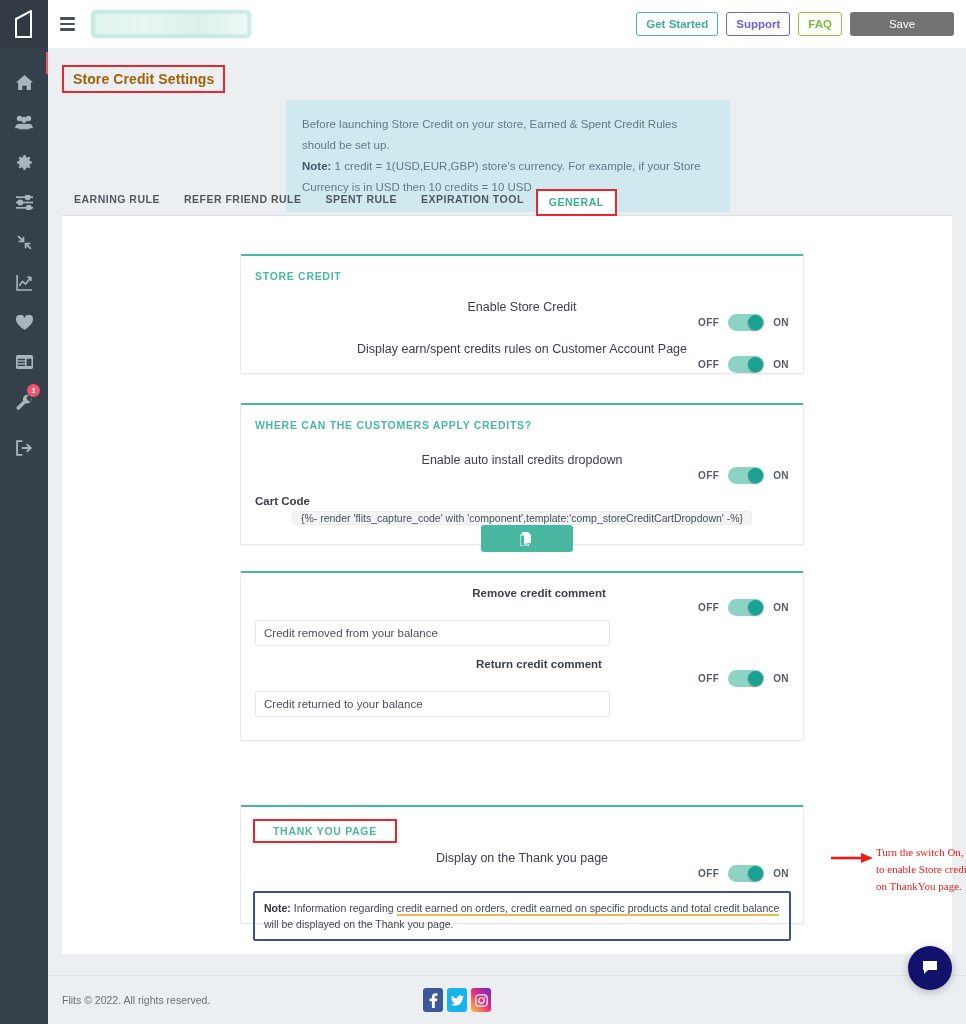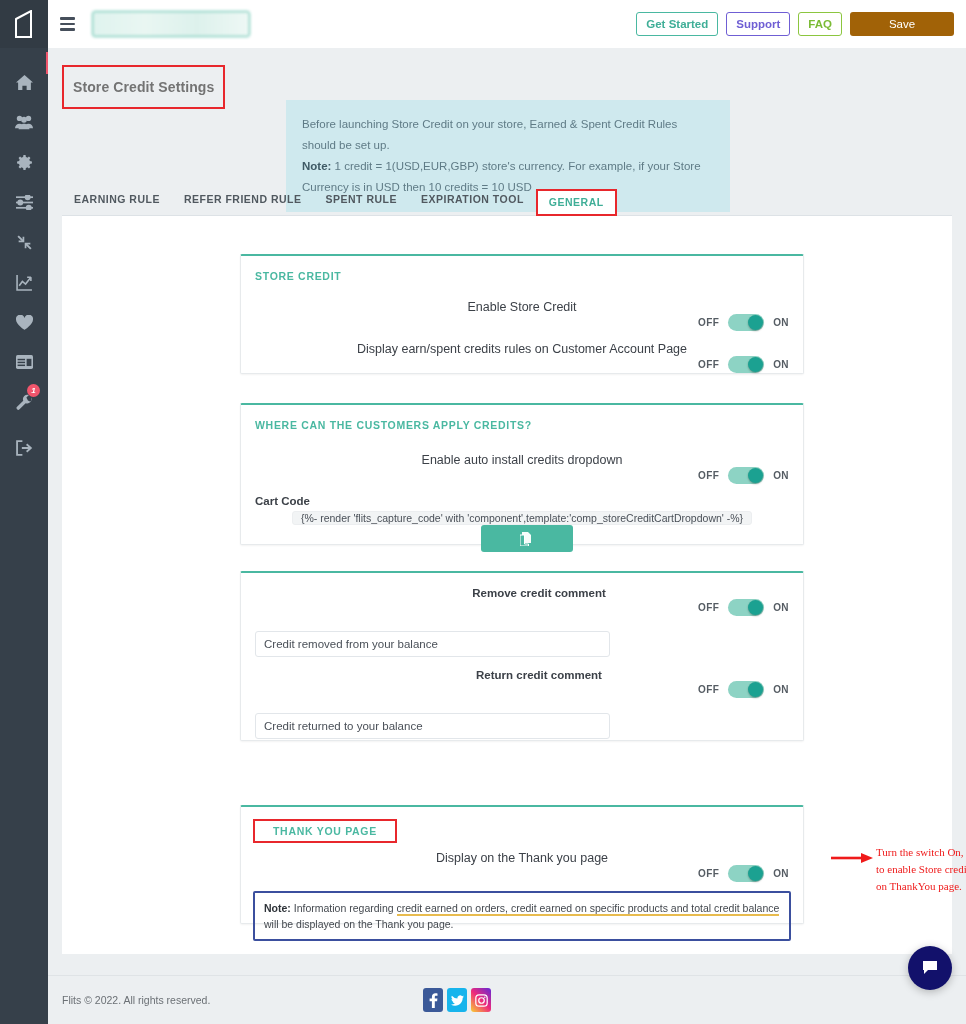--- a/index.html
+++ b/index.html
@@ -56,32 +56,32 @@
   #topbar-actions { margin-left: auto; display: flex; align-items: center; gap: 8px; }
   .tb-btn {
     height: 24px; border-radius: 3px; background: #fff; font-size: 11.5px;
     display: flex; align-items: center; justify-content: center;
     padding: 0 9px; cursor: pointer; font-weight: 600;
   }
   #btn-get-started { border: 1px solid #4ab8a1; color: #3fae97; }
   #btn-support { border: 1px solid #6f5ed4; color: #6f5ed4; }
   #btn-faq { border: 1px solid #8cc63f; color: #7bbb35; }
   #btn-save {
-    width: 104px; height: 24px; background: #a16207; color:#fff; border:none;
+    width: 104px; height: 24px; background: #737373; color:#fff; border:none;
     border-radius:3px; font-size: 11.5px; display:flex; align-items:center;
     justify-content:center; cursor:pointer;
   }
 
   
   #content { position: absolute; left: 48px; top: 48px; width: 918px; height: 976px; }
 
   #page-title-wrap { position:absolute; left:14px; top:17px; }
   #page-title {
-    border: 2px solid #e8272c; padding: 12px 9px; font-size: 14px;
-    font-weight: bold; color: #737373; background: transparent;
+    border: 2px solid #e8272c; padding: 4px 9px; font-size: 14px;
+    font-weight: bold; color: #a16207; background: transparent;
     display:inline-block; letter-spacing:.1px;
   }
 
   #info-banner {
     position: absolute; left: 238px; top: 52px; width: 444px;
     background: #cfe9ee; color: #5f7b86; font-size: 11.5px;
     padding: 14px 16px; line-height: 21px;
   }
   #info-banner b { color: #3f5a65; }
 
@@ -126,21 +126,21 @@
     width: 36px; height: 17px; border-radius: 10px; background: #8dd3c4;
     position: relative; cursor: pointer;
   }
   .switch .knob {
     position: absolute; right: 1px; top: 1px; width: 15px; height: 15px;
     border-radius: 50%; background: #1ba191; box-shadow: 0 1px 2px rgba(0,0,0,.3);
   }
 
   .field-label { font-size: 11.5px; font-weight: bold; color: #3c4148; padding: 0 14px 4px 14px; }
   .txt-input {
-    margin: 12px 14px; height: 26px; border: 1px solid #e2e6ea; border-radius: 3px;
+    margin: 1px 14px; height: 26px; border: 1px solid #e2e6ea; border-radius: 3px;
     background: #fff; font-size: 11.5px; color: #4a5058;
     display: flex; align-items: center; padding: 0 8px; width: 355px;
   }
   .code-input {
     height: 27px; border: 1px solid #eceef0; background: #f2f4f5; border-radius: 3px;
     font-size: 10.5px; color: #4a5058; display: flex; align-items: center;
     padding: 0 8px; flex: 1; overflow: hidden; white-space: nowrap;
   }
   .copy-btn {
     width: 92px; height: 27px; background: #4ab8a1; border-radius: 3px;

